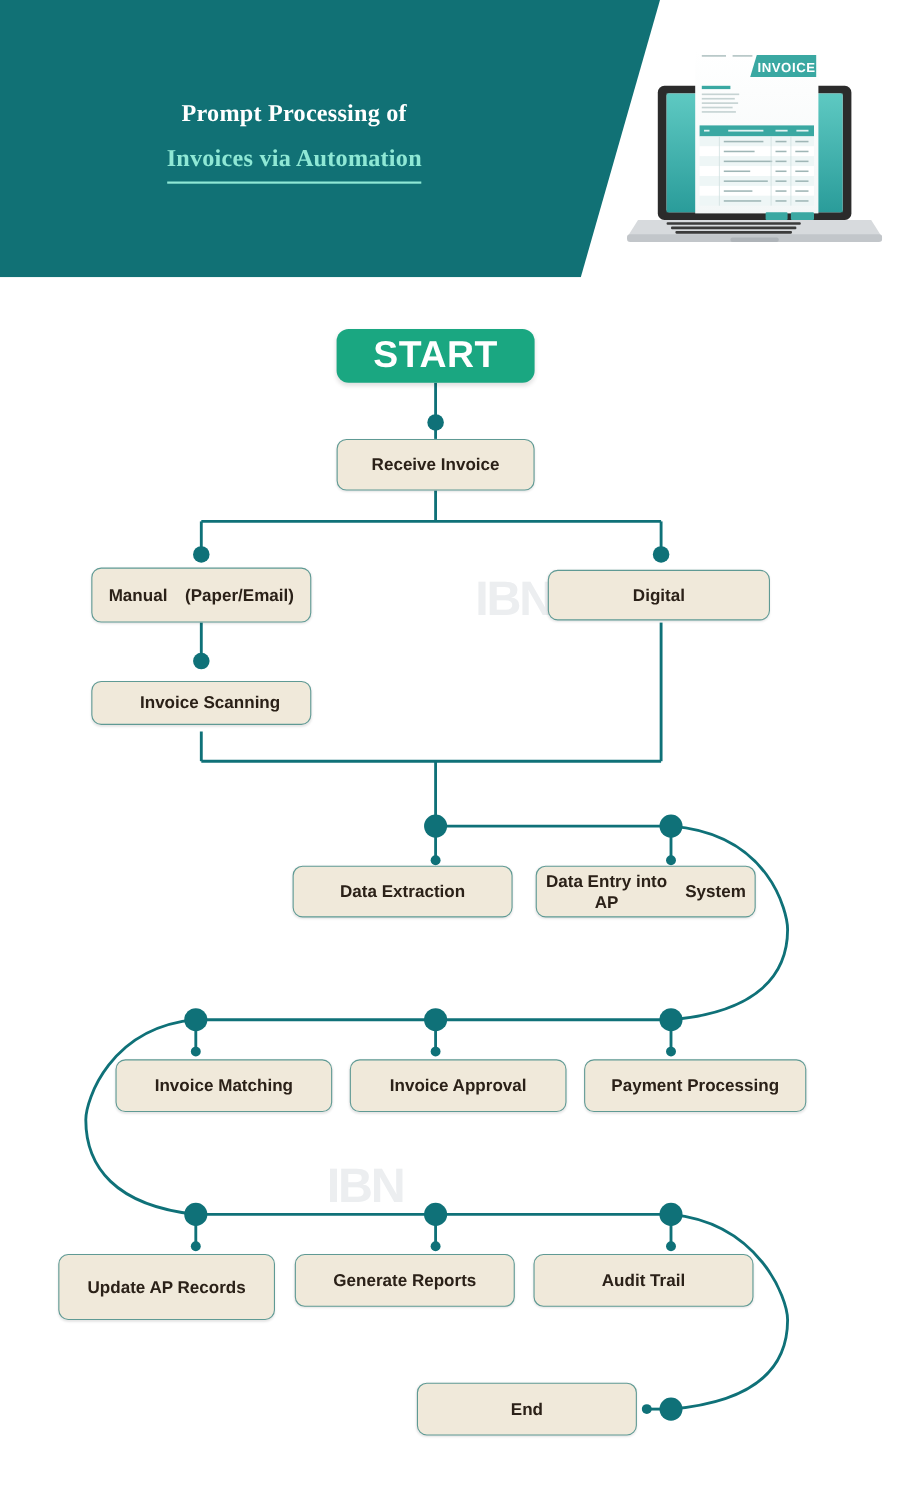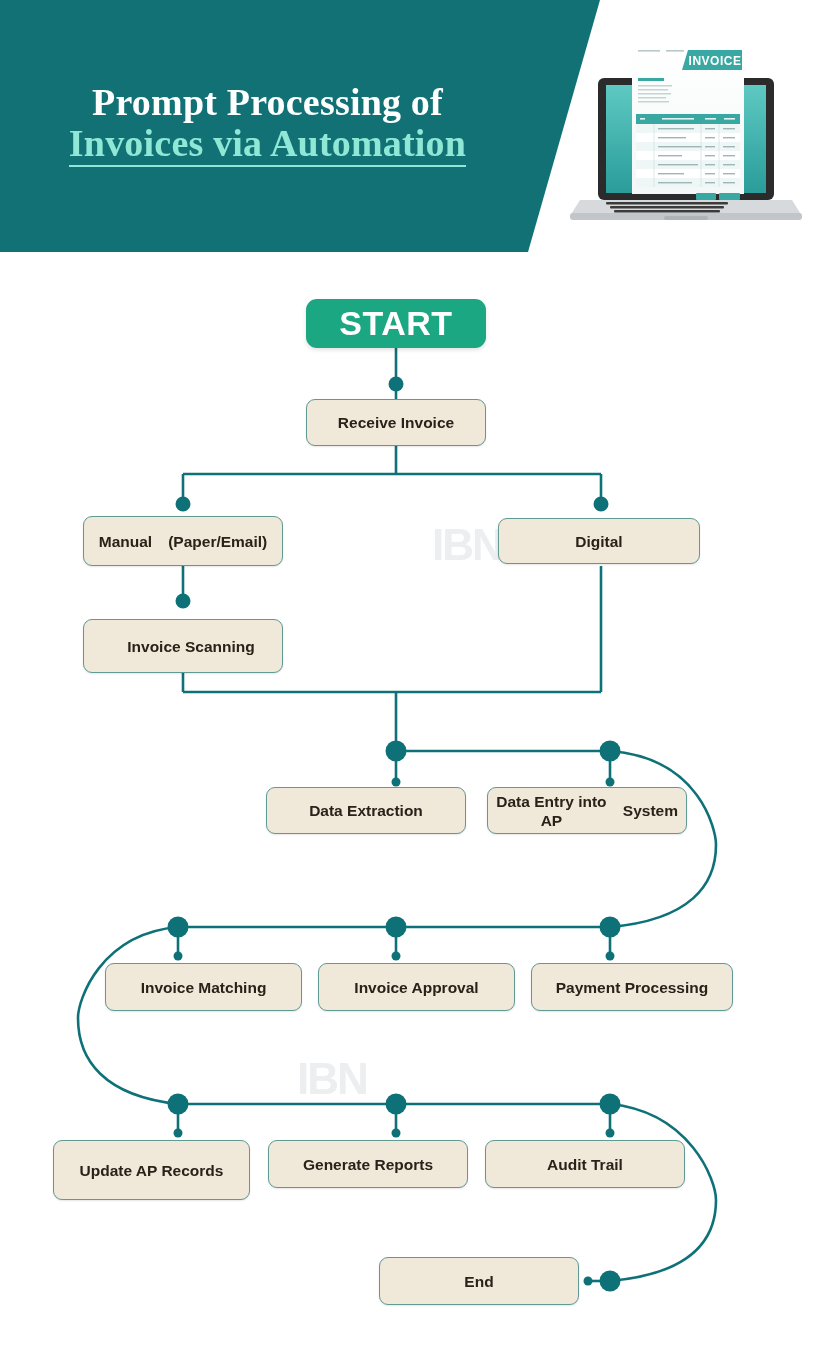--- a/index.html
+++ b/index.html
@@ -31,21 +31,21 @@
     width: 817px; height: 252px;
   }
   .header-title {
     position: absolute;
     left: 0px;
     top: 82px;
     width: 535px;
     text-align: center;
     font-family: "Liberation Serif", serif;
     font-weight: bold;
-    font-size: 38px;
+    font-size: 22px;
     line-height: 41px;
     letter-spacing: 0.2px;
   }
   .title-line1 { color: #ffffff; display: block; }
   .title-line2 {
     color: #8fe8d5;
     display: inline-block;
     border-bottom: 2.5px solid #8fe8d5;
     padding-bottom: 1px;
   }
@@ -300,21 +300,21 @@
 
   <div class="node" style="left:83px; top:516px; width:200px; height:50px; flex-direction:row;">
     <span>Manual</span>
     <span>(Paper/Email)</span>
   </div>
 
   <div class="node" style="left:498px; top:518px; width:202px; height:46px;">
     <span>Digital</span>
   </div>
 
-  <div class="node" style="left:83px; top:619px; width:200px; height:54px;padding-left:16px;">
+  <div class="node" style="left:83px; top:619px; width:200px; height:40px;padding-left:16px;">
     <span>Invoice Scanning</span>
   </div>
 
   <div class="node" style="left:266px; top:787px; width:200px; height:47px;">
     <span>Data Extraction</span>
   </div>
 
   <div class="node" style="left:487px; top:787px; width:200px; height:47px; flex-direction:row;">
     <span>Data Entry into AP</span>
     <span>System</span>

